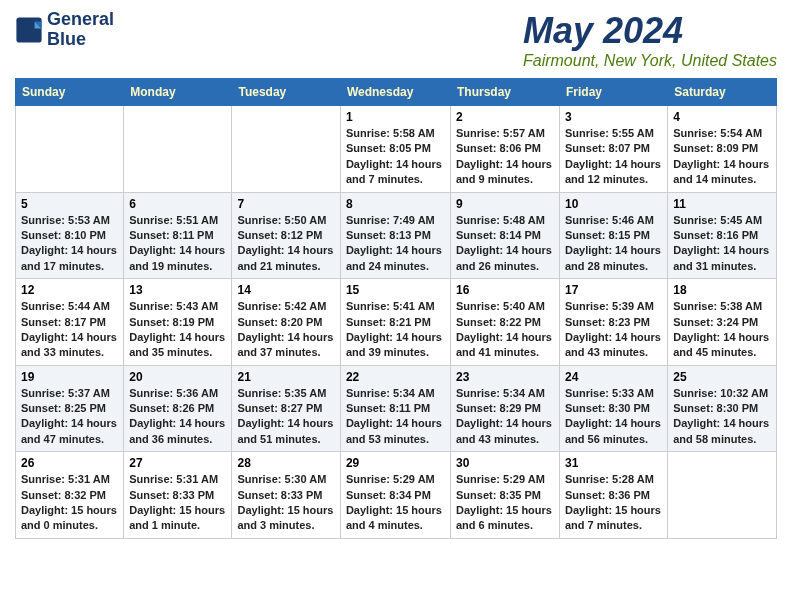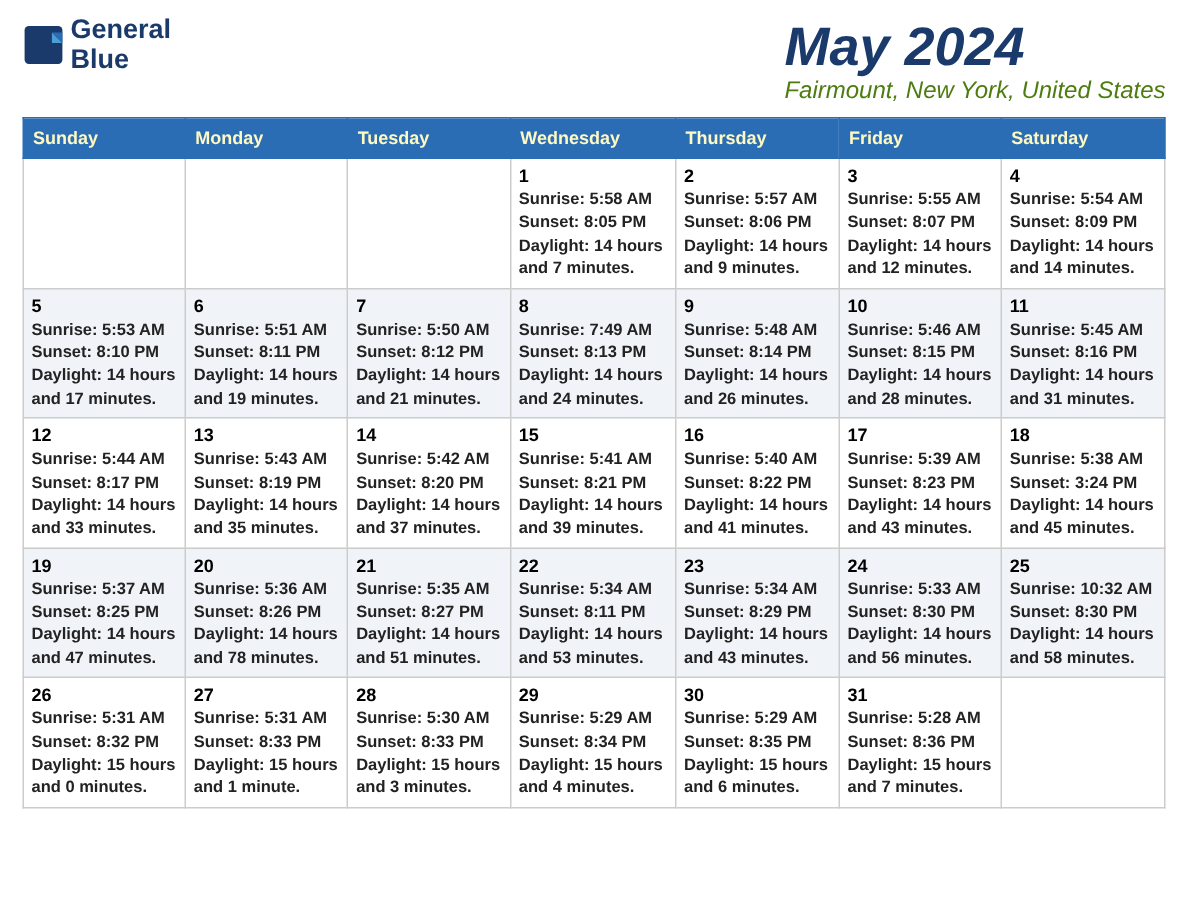--- a/index.html
+++ b/index.html
@@ -204,21 +204,21 @@
           <div class="day-info"><span>Sunrise: 5:38 AM</span><br><span>Sunset: 3:24 PM</span><br><span>Daylight: 14 hours</span><br><span>and 45 minutes.</span></div>
         </td>
       </tr>
       <tr>
         <td>
           <span class="day-num">19</span>
           <div class="day-info"><span>Sunrise: 5:37 AM</span><br><span>Sunset: 8:25 PM</span><br><span>Daylight: 14 hours</span><br><span>and 47 minutes.</span></div>
         </td>
         <td>
           <span class="day-num">20</span>
-          <div class="day-info"><span>Sunrise: 5:36 AM</span><br><span>Sunset: 8:26 PM</span><br><span>Daylight: 14 hours</span><br><span>and 78 minutes.</span></div>
+          <div class="day-info"><span>Sunrise: 5:36 AM</span><br><span>Sunset: 8:26 PM</span><br><span>Daylight: 14 hours</span><br><span>and 36 minutes.</span></div>
         </td>
         <td>
           <span class="day-num">21</span>
           <div class="day-info"><span>Sunrise: 5:35 AM</span><br><span>Sunset: 8:27 PM</span><br><span>Daylight: 14 hours</span><br><span>and 51 minutes.</span></div>
         </td>
         <td>
           <span class="day-num">22</span>
           <div class="day-info"><span>Sunrise: 5:34 AM</span><br><span>Sunset: 8:11 PM</span><br><span>Daylight: 14 hours</span><br><span>and 53 minutes.</span></div>
         </td>
         <td>

